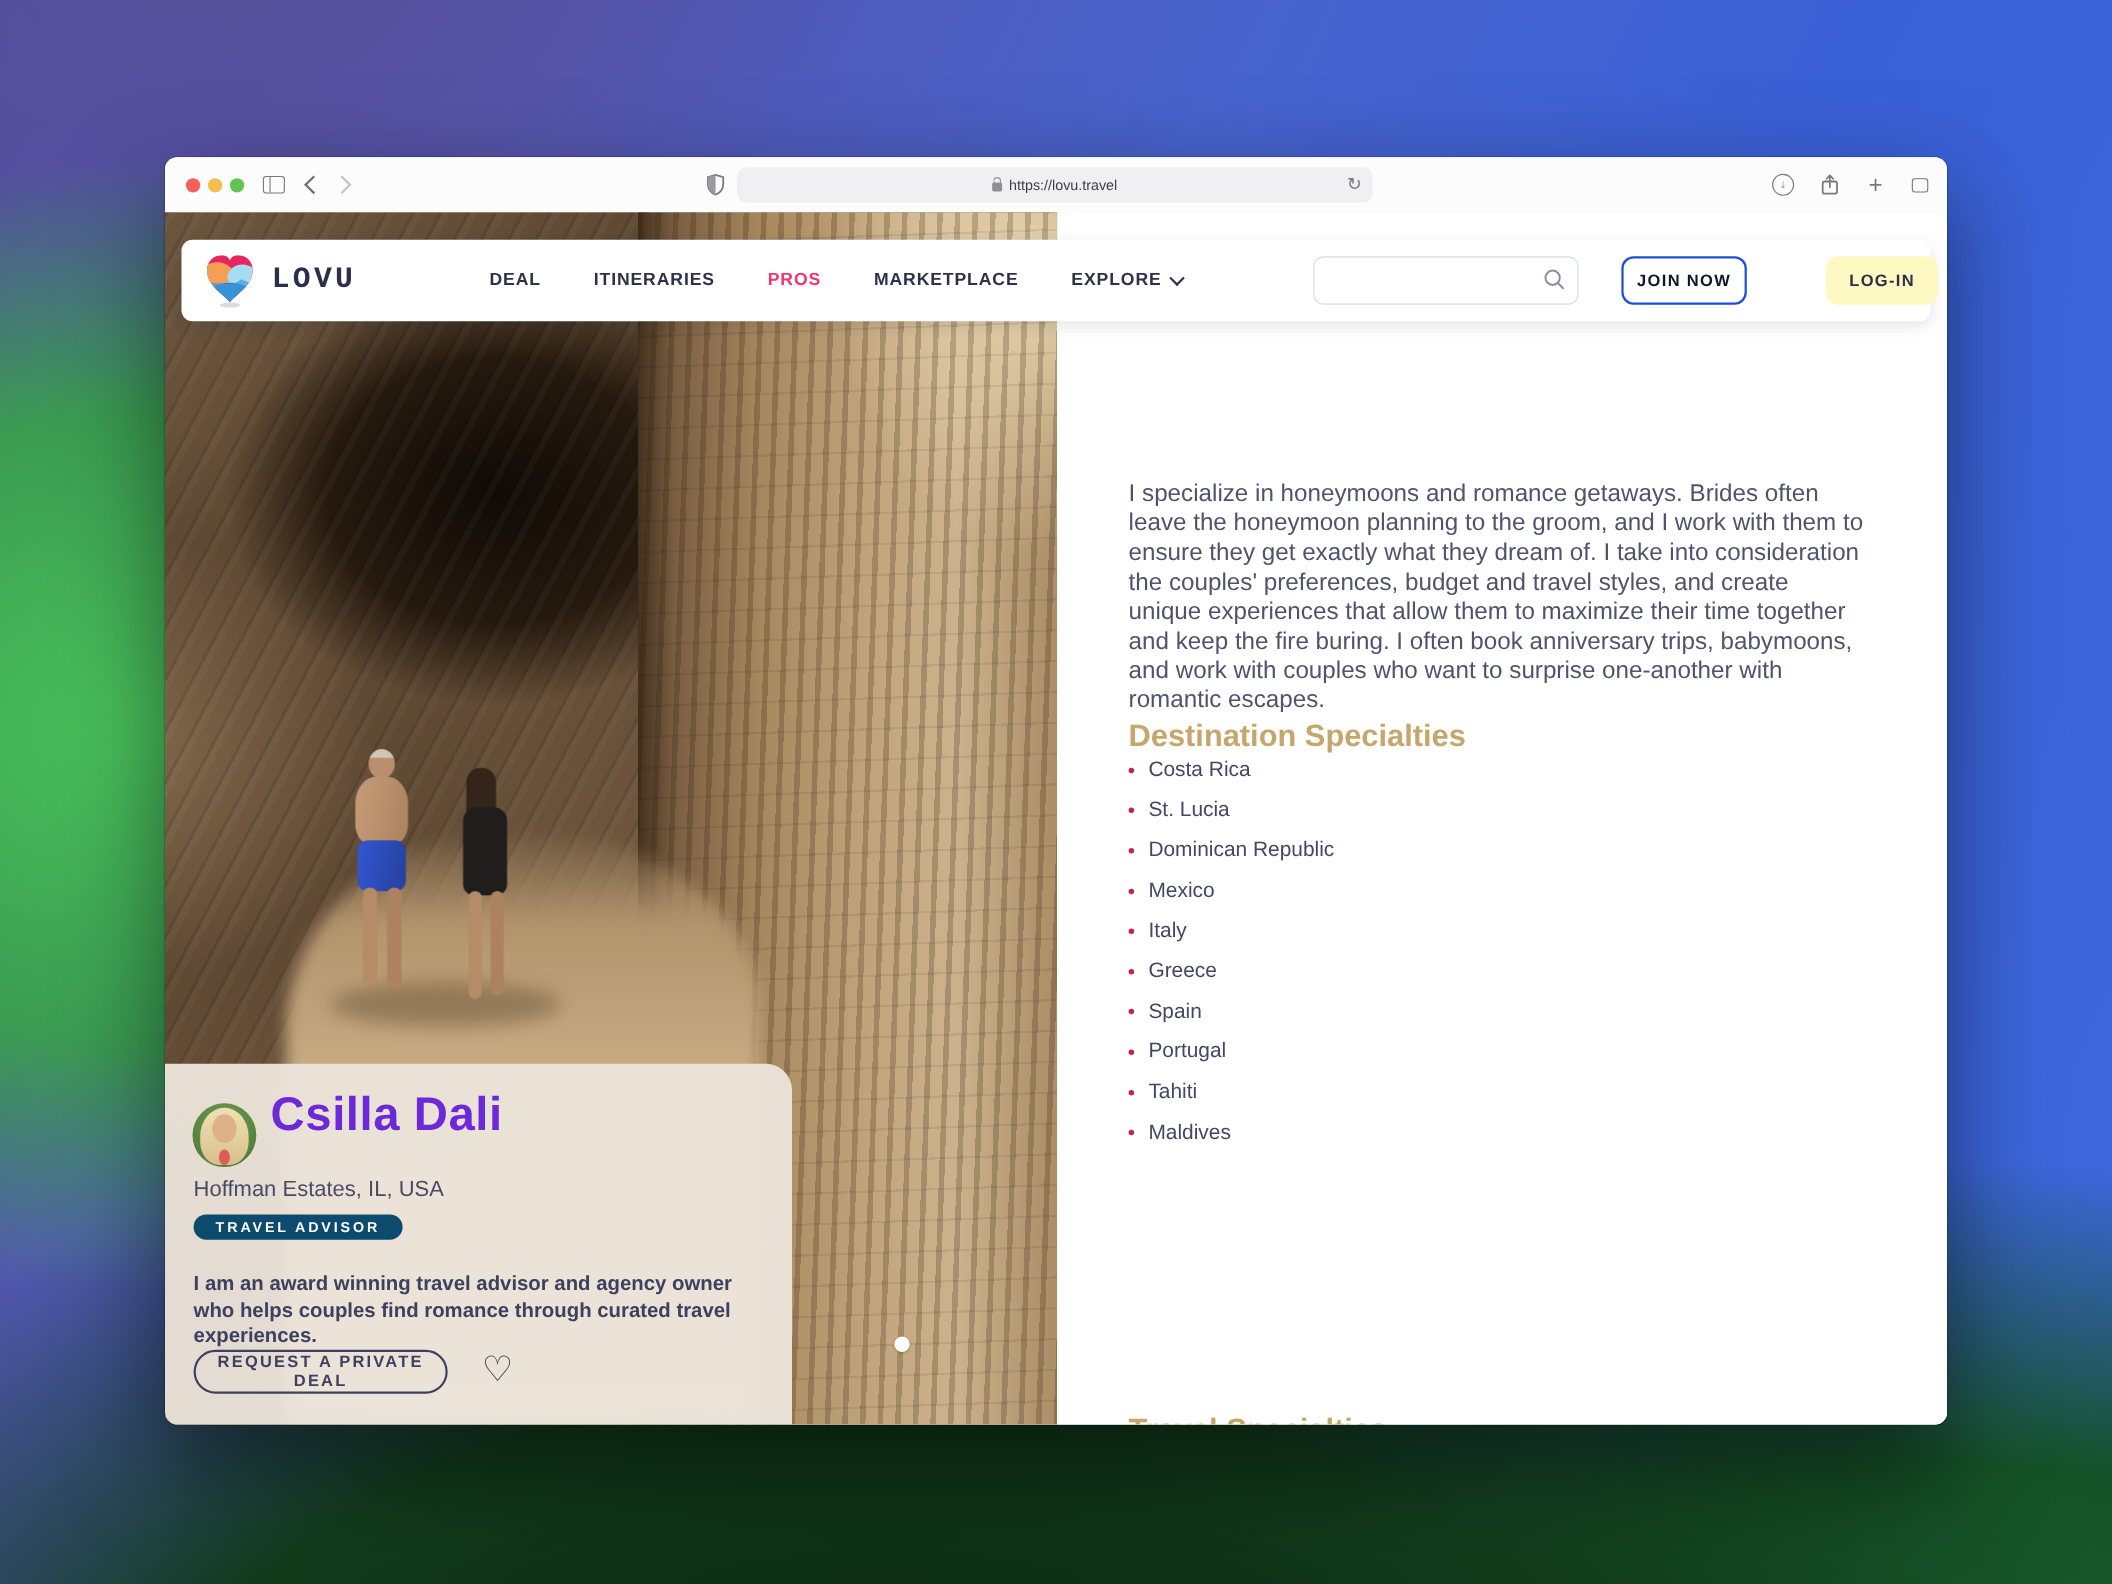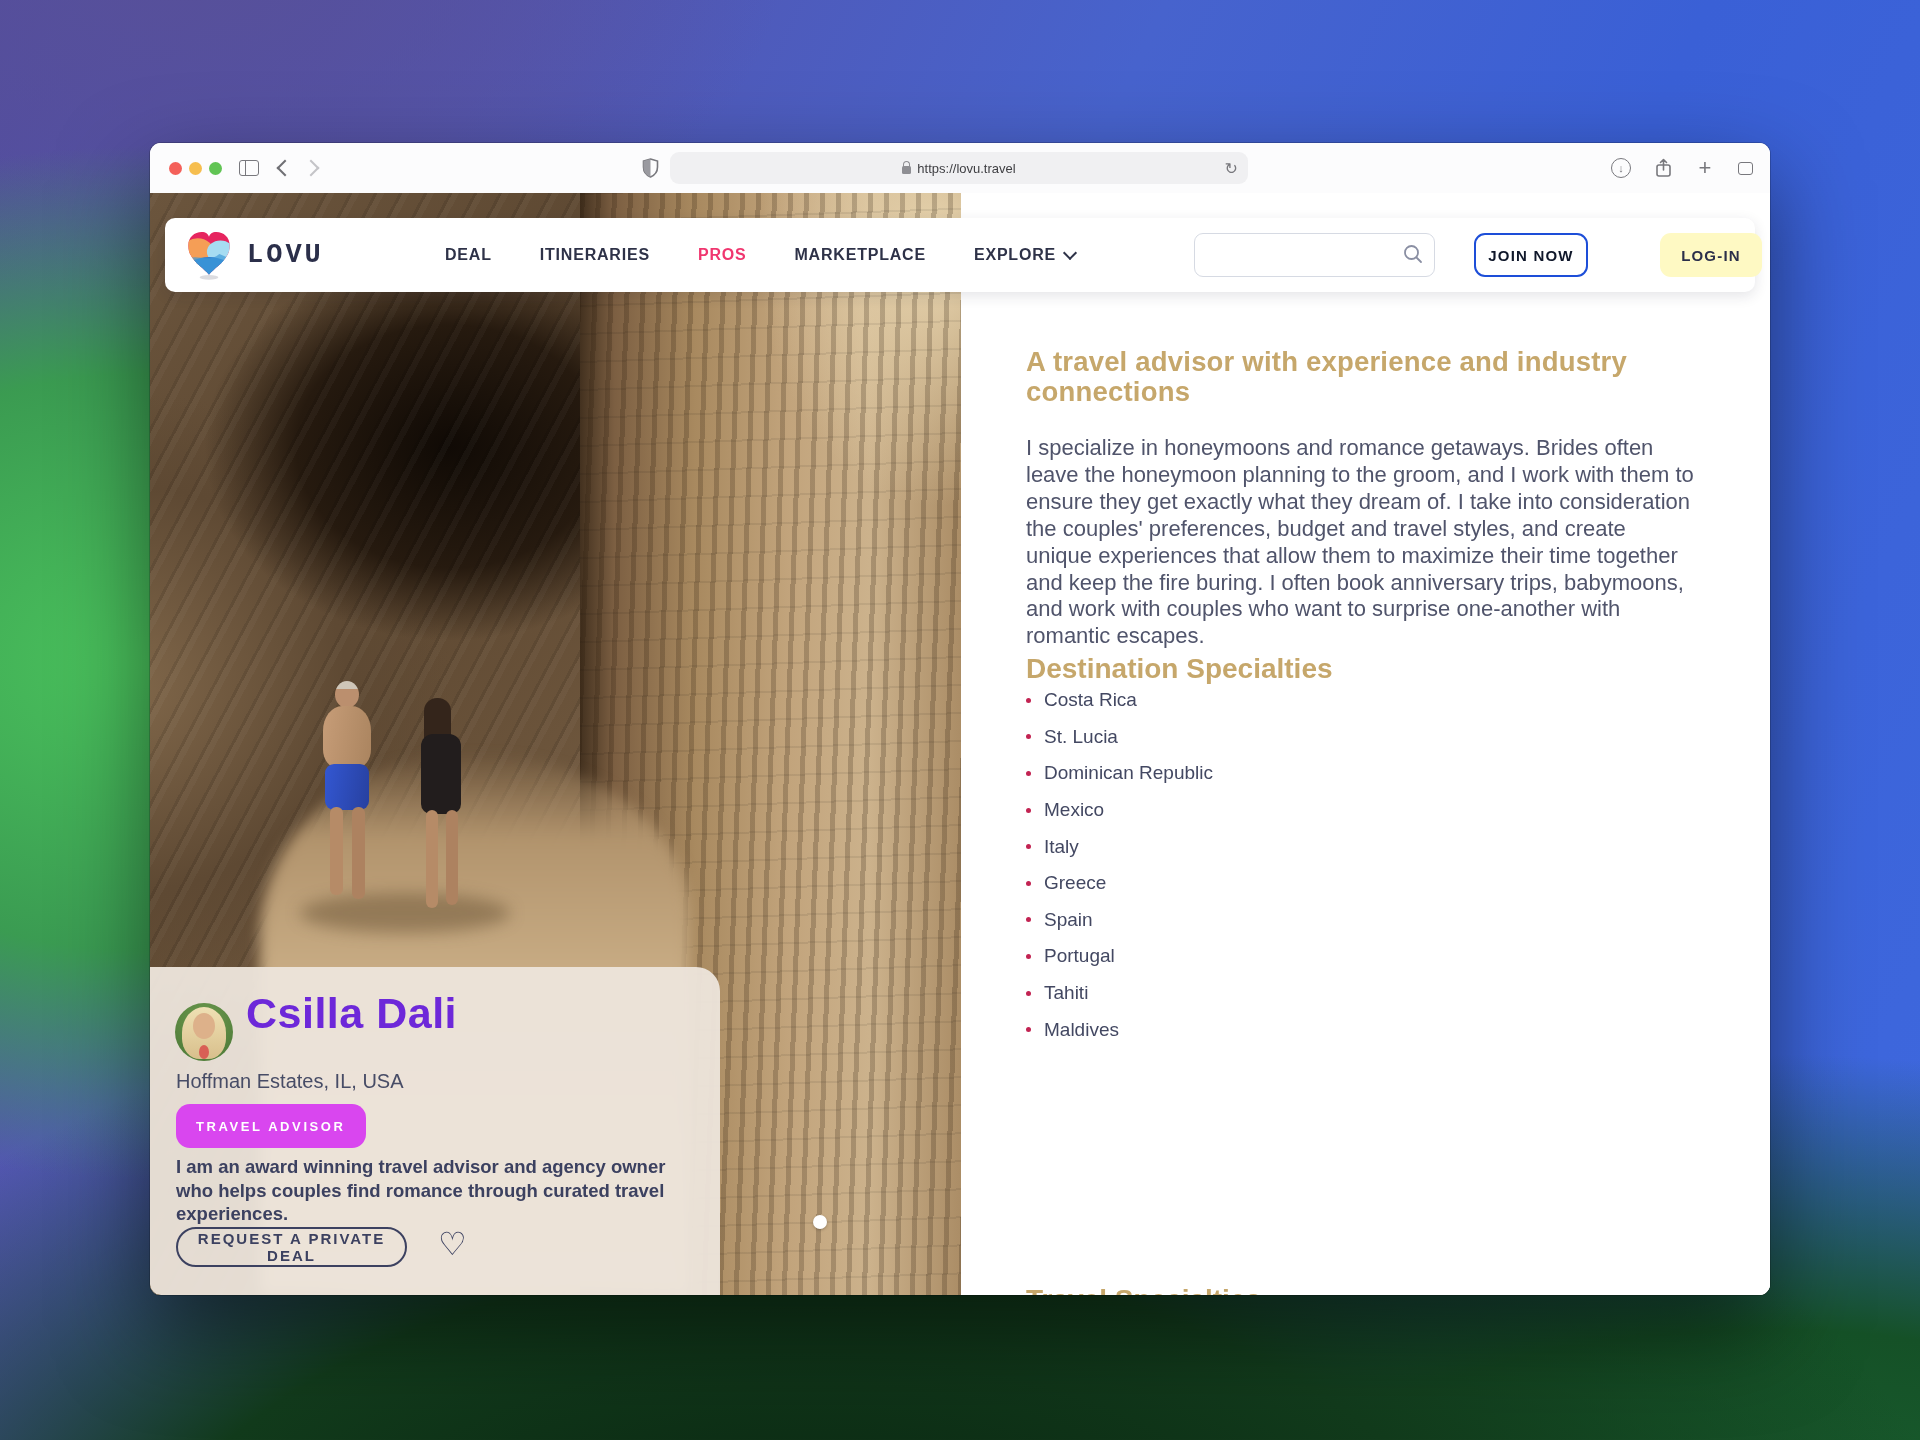--- a/index.html
+++ b/index.html
@@ -113,21 +113,21 @@
   .card{position:absolute;left:0;top:774px;width:570px;height:328px;background:rgba(236,228,219,.96);
     border-radius:0 24px 0 11px;}
   .avatar{position:absolute;left:25px;top:36px;width:58px;height:58px;border-radius:50%;overflow:hidden;
     background:radial-gradient(circle at 50% 30%, #6f9c50 0%, #53803c 70%);}
   .avatar::before{content:'';position:absolute;left:7px;top:4px;width:44px;height:52px;border-radius:50% 50% 40% 40%;
     background:linear-gradient(#efe0b4 0%,#e3cf9e 55%,#d8bf8c 100%);}
   .avatar::after{content:'';position:absolute;left:18px;top:10px;width:22px;height:26px;border-radius:50%;
     background:#ddb18a;box-shadow:0 26px 0 -6px #d95f55;}
   .p-name{position:absolute;left:96px;top:22px;font-size:43px;font-weight:600;color:#6d28d9;letter-spacing:.5px;}
   .p-loc{position:absolute;left:26px;top:103px;font-size:20px;color:#474c66;}
-  .p-badge{position:absolute;left:26px;top:137px;height:44px;padding:0 20px;border-radius:14px;background:#d946ef;
+  .p-badge{position:absolute;left:26px;top:137px;height:23px;padding:0 20px;border-radius:14px;background:#0c4a6e;
     color:#fff;font-size:13px;font-weight:600;letter-spacing:2.6px;display:flex;align-items:center;}
   .p-bio{position:absolute;left:26px;top:188px;width:528px;font-size:18.5px;line-height:23.5px;font-weight:700;color:#3c4160;}
   .p-cta{position:absolute;left:26px;top:260px;width:231px;height:40px;border:2px solid #3c4160;border-radius:20px;background:transparent;
     color:#3c4160;font-size:15px;font-weight:600;letter-spacing:2px;display:flex;align-items:center;justify-content:center;cursor:pointer;font-family:inherit;}
   .p-heart{position:absolute;left:288px;top:258px;font-size:32px;color:#3c4160;cursor:pointer;}
   
   .rcol{position:absolute;left:811px;top:99px;width:809px;bottom:0;background:#fff;}
   .h-gold{color:#c6a76b;font-weight:700;}
   .title{position:absolute;left:65px;top:37px;width:690px;font-size:27.5px;line-height:30px;letter-spacing:.2px;}
   .intro{position:absolute;left:65px;top:121px;width:668px;font-size:22px;line-height:26.9px;color:#50546b;}
@@ -205,21 +205,20 @@
             <div class="part hair"></div>
             <div class="part body"></div>
           <div class="part leg1"></div>
             <div class="part leg2"></div>
         </div>
       </div>
       <div class="page-dot"></div>
     </div>
 
     <div class="rcol">
-      <h1 class="title h-gold">A travel advisor with experience and industry connections</h1>
       <p class="intro">I specialize in honeymoons and romance getaways. Brides often leave the honeymoon planning to the groom, and I work with them to ensure they get exactly what they dream of. I take into consideration the couples' preferences, budget and travel styles, and create unique experiences that allow them to maximize their time together and keep the fire buring. I often book anniversary trips, babymoons, and work with couples who want to surprise one-another with romantic escapes.</p>
       <h2 class="sec1-h h-gold">Destination Specialties</h2>
       <ul class="list list1">
           <li>Costa Rica</li>
           <li>St. Lucia</li>
           <li>Dominican Republic</li>
           <li>Mexico</li>
           <li>Italy</li>
           <li>Greece</li>
           <li>Spain</li>

